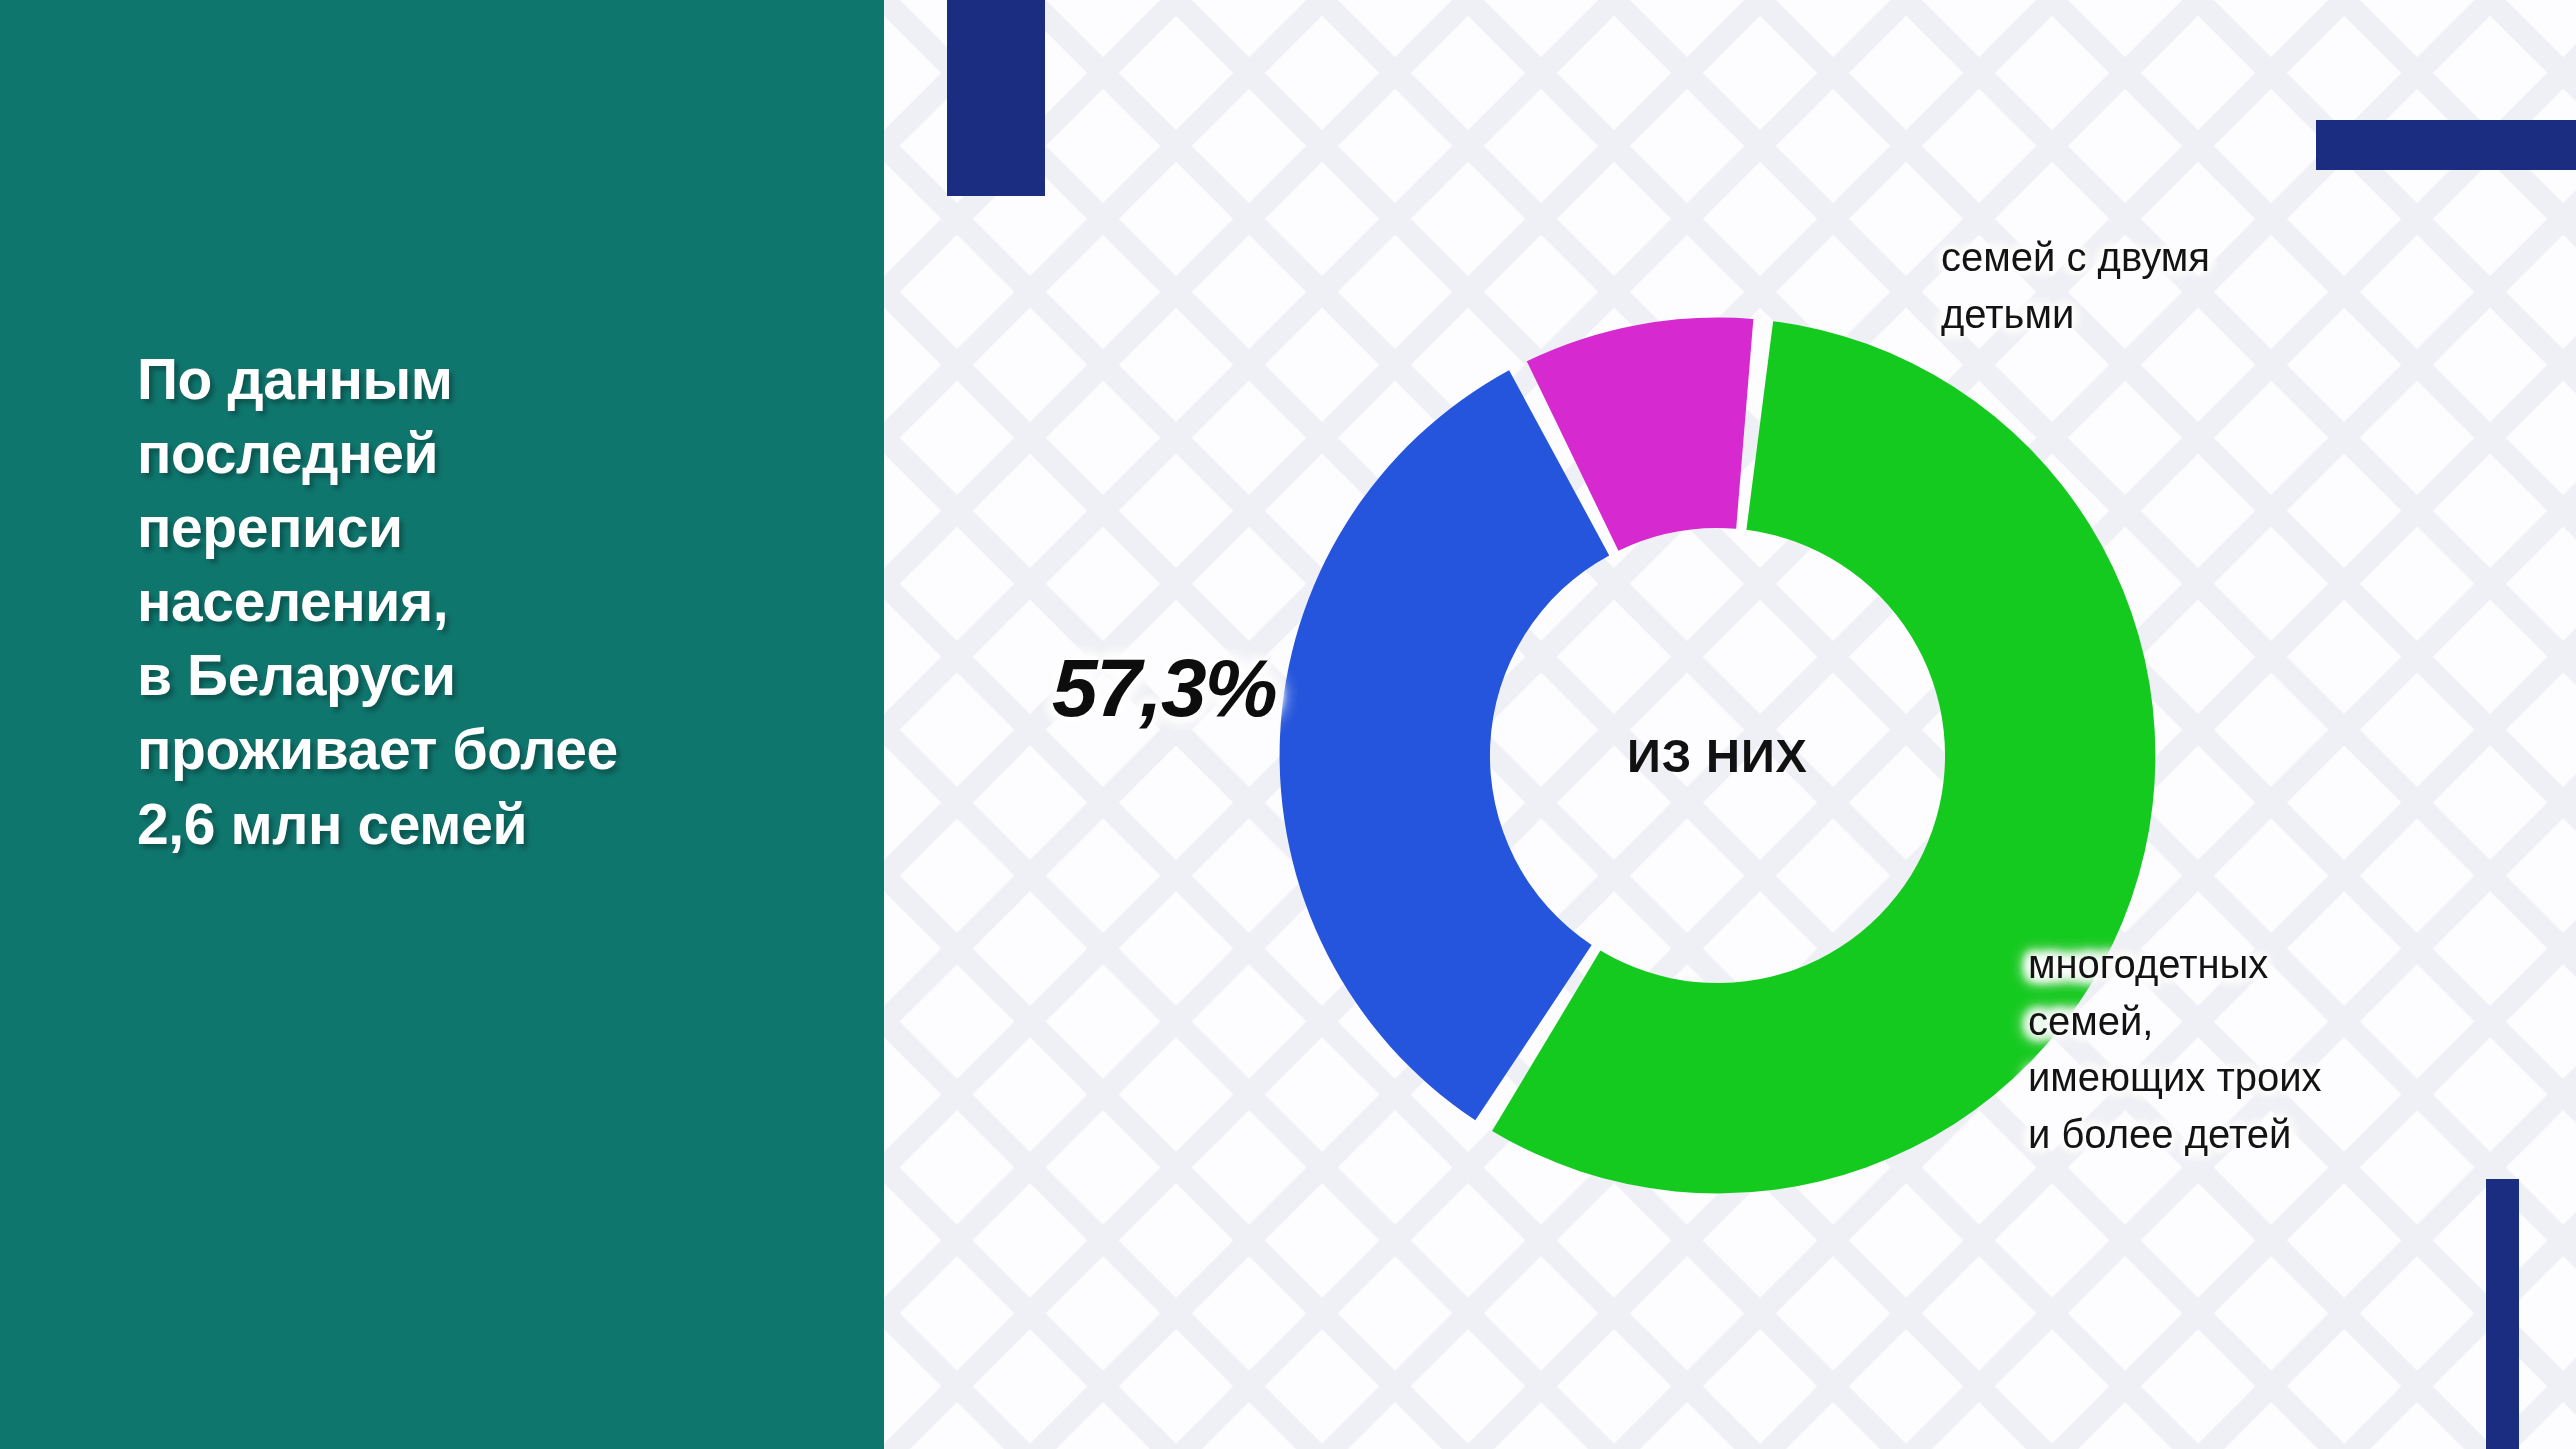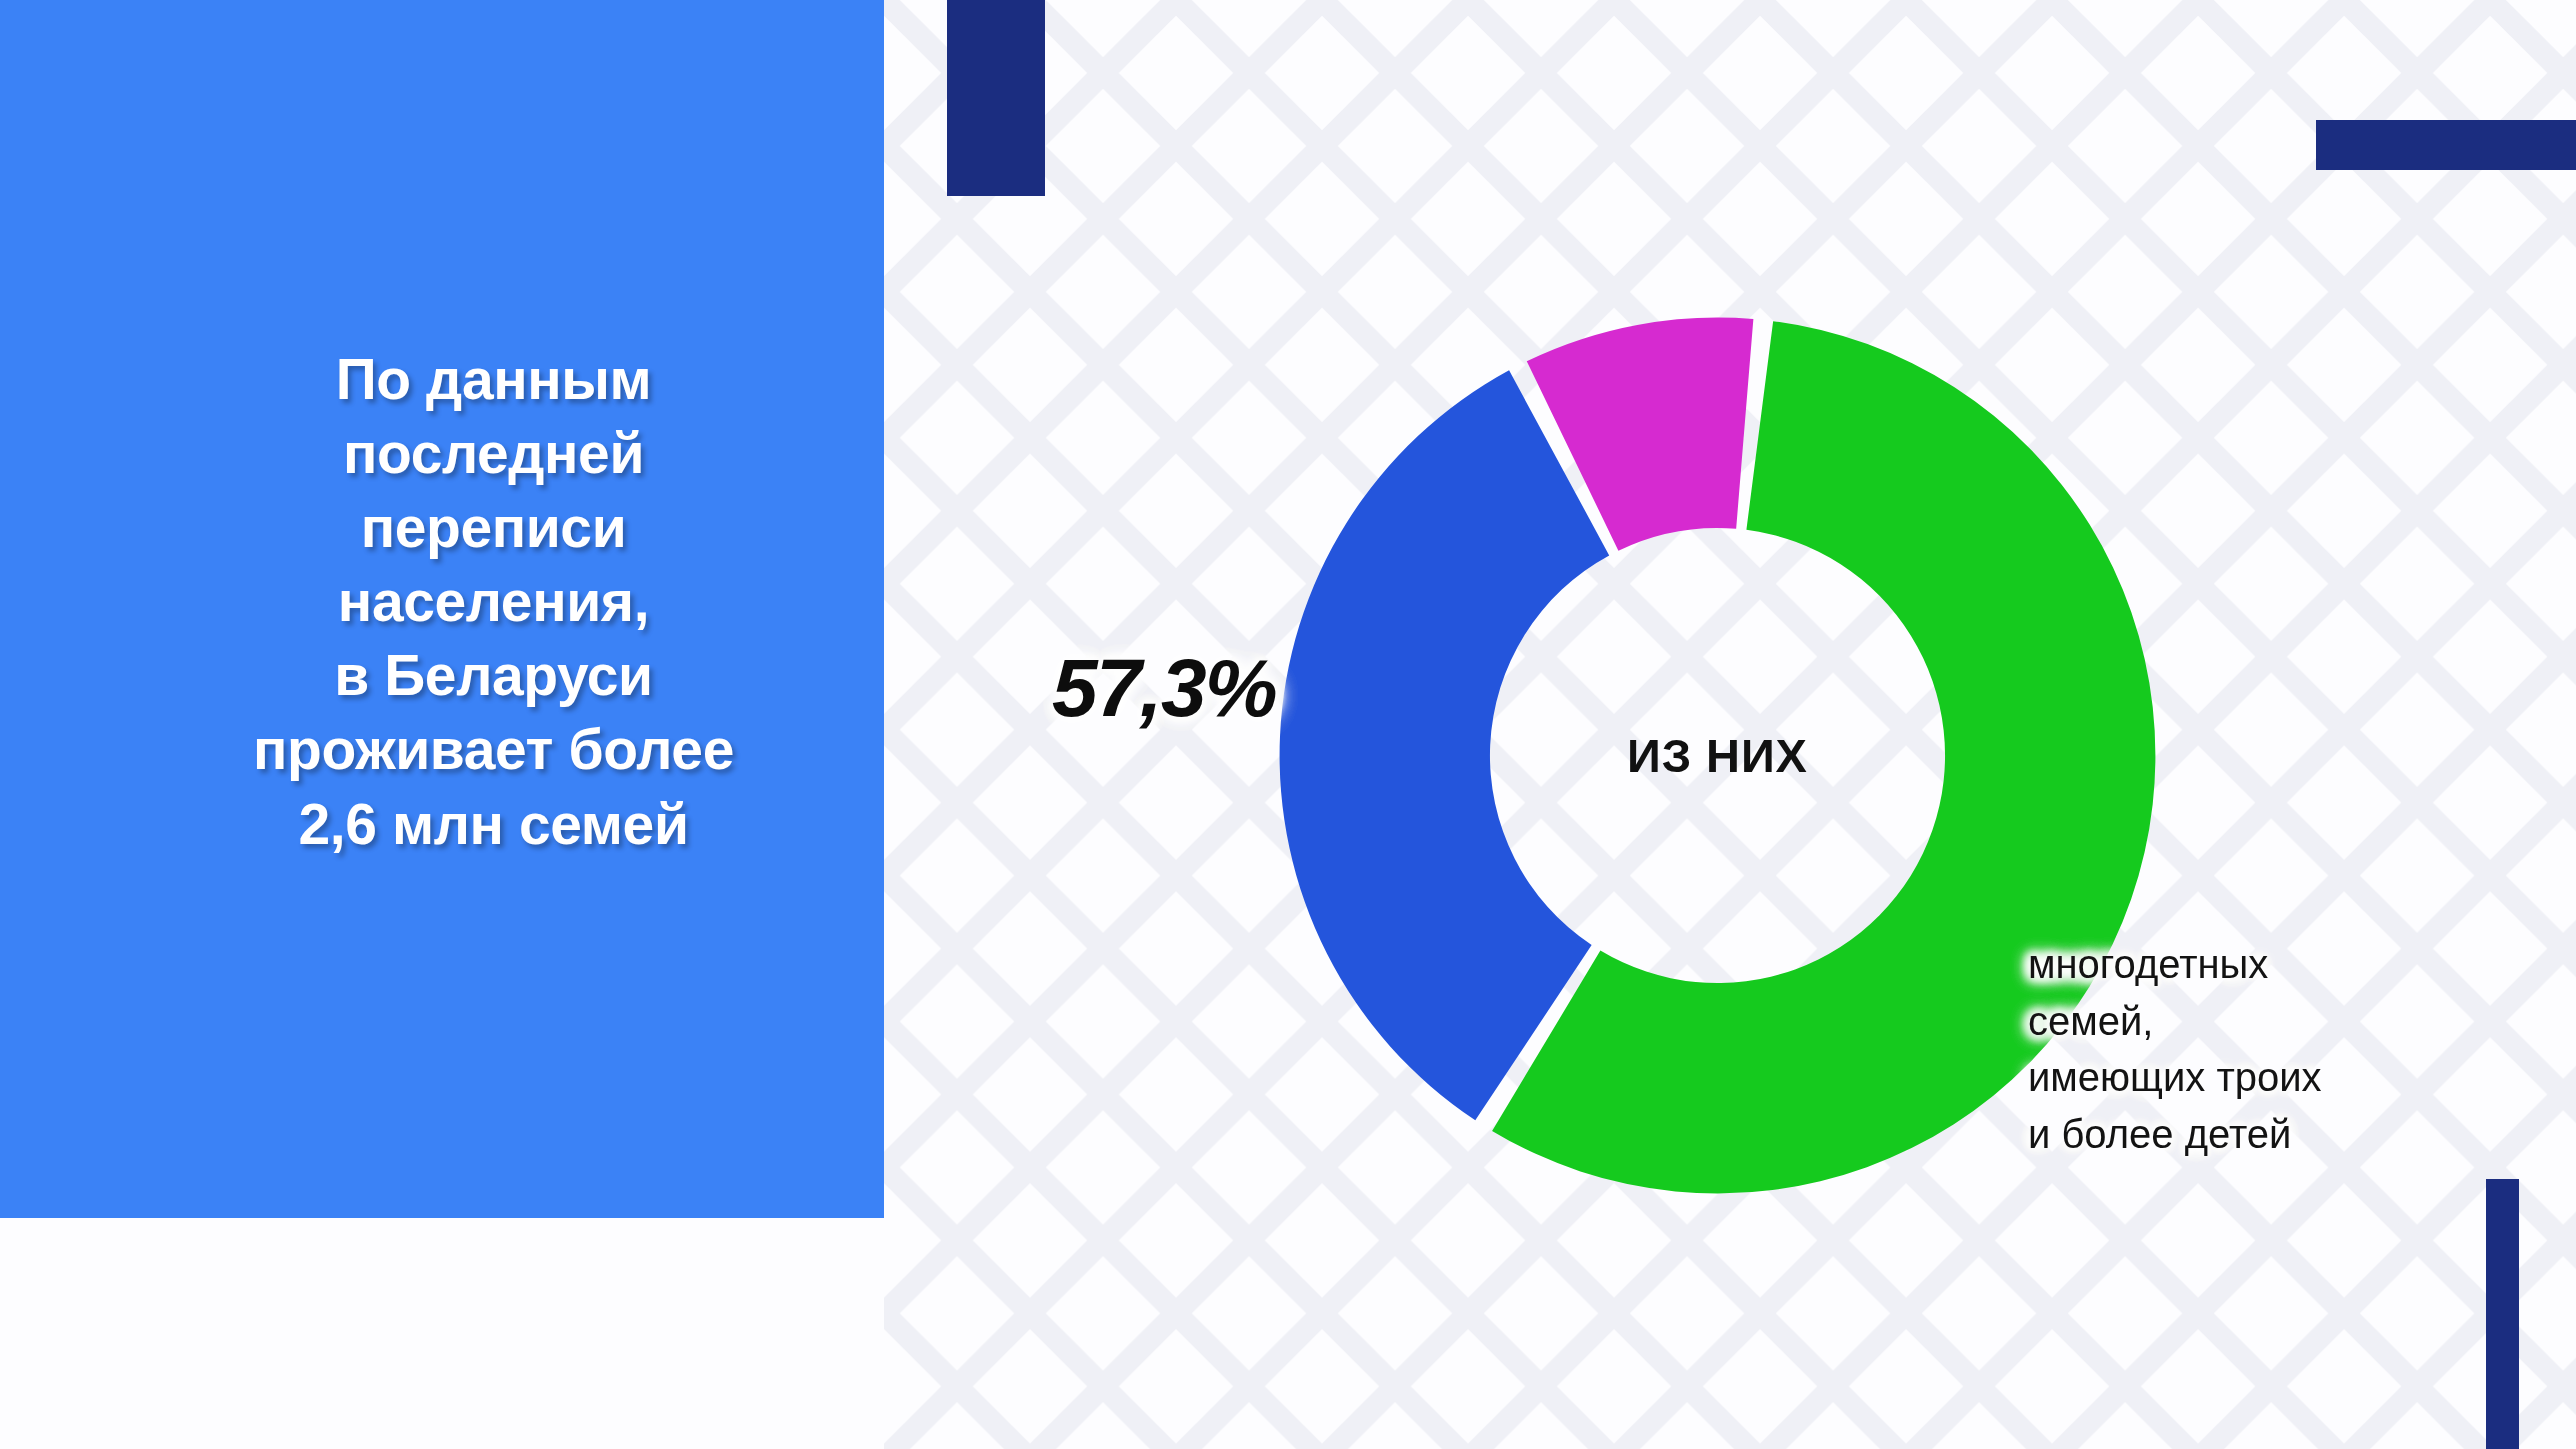--- a/index.html
+++ b/index.html
@@ -27,23 +27,22 @@
     opacity: 1;
     pointer-events: none;
   }
 
   
   #left-panel {
     position: absolute;
     left: 0;
     top: 0;
     width: 884px;
-    height: 1218px;
-    background: #3b82f6;
-    text-align: center;
+    height: 1449px;
+    background: #0f766e;
   }
   #headline {
     position: absolute;
     left: 137px;
     top: 342px;
     width: 713px;
     color: #ffffff;
     font-size: 57px;
     font-weight: bold;
     line-height: 1.30;
@@ -156,20 +155,22 @@
       <g id="donut-slices">
           <path d="M 584.8029503866888 14.133834279084851 A 510 510 0 1 1 257.48319379021393 957.2469856470295 L 383.5942085380523 747.1969631303193 A 265 265 0 1 0 553.672121279358 257.14797271364216 Z" fill="#15ca1e"></path>
           <path d="M 237.91860670151323 944.8883236272613 A 510 510 0 0 1 277.27506996410693 71.46392749404112 L 393.8782226284085 286.9371387959233 A 265 265 0 0 0 373.4282956390216 740.7753054141652 Z" fill="#2455dc"></path>
           <path d="M 297.87187487226277 60.914935957140585 A 510 510 0 0 1 561.7886394013204 11.71493272280128 L 541.7137047869606 255.8910924932203 A 265 265 0 0 0 404.5804840022542 281.45580005616125 Z" fill="#d62ad0"></path>
         </g>
     </svg>
     <div id="donut-center-label">из них</div>
   </div>
 
   <div class="callout" id="callout-two-children">
+    <span class="desc">семей с двумя
+детьми</span>
   </div>
 
   <div class="callout" id="callout-one-child">
     <span class="pct">57,3%</span>
   </div>
 
   <div class="callout" id="callout-many-children">
     <span class="desc">многодетных
 семей,
 имеющих троих

